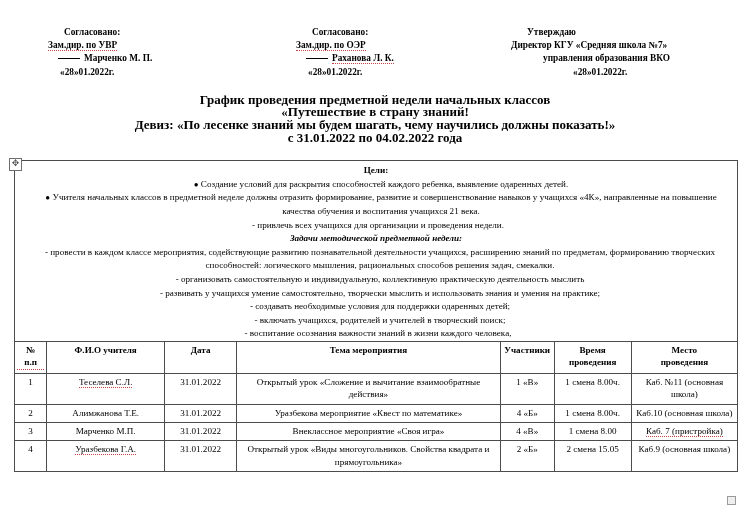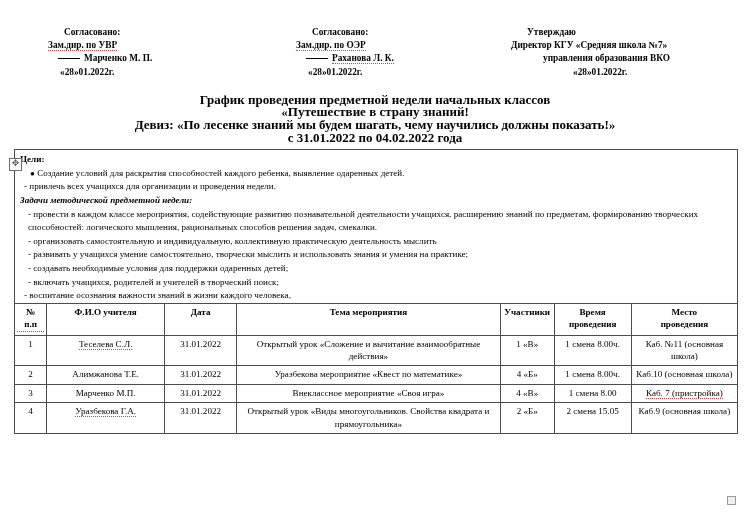--- a/index.html
+++ b/index.html
@@ -64,25 +64,26 @@
     text-align: center;
     font-weight: bold;
     font-size: 13px;
     line-height: 12.6px;
     margin-top: 15px;
   }
 
   
   .body-box {
     position: relative;
-    margin: 5px 12px 0 14px;
+    margin: 16px 12px 0 14px;
     border: 1px solid #4c4c4c;
     border-bottom: none;
     padding: 3px 5px 0 5px;
     box-sizing: border-box;
+    text-align: center;
   }
   .b-line {
     font-size: 9.1px;
     line-height: 13.6px;
     white-space: nowrap;
   }
   .b-line.wrap { white-space: normal; }
   .b-head { font-weight: bold; }
   .b-head-italic { font-weight: bold; font-style: italic; }
   .b-bullet { padding-left: 10px; }
@@ -186,20 +187,24 @@
 
   <div class="body-box">
 
     <div class="b-line b-head">Цели:</div>
 
     <div class="b-line b-bullet">
       <span class="dot">●</span>
       <span>Создание условий для раскрытия способностей каждого ребенка, выявление одаренных детей.</span>
     </div>
 
+    <div class="b-line b-bullet wrap">
+      <span class="dot">●</span>
+      <span>Учителя начальных классов в предметной неделе должны отразить формирование, развитие и совершенствование навыков у учащихся «4К», направленные на повышение качества обучения и воспитания учащихся 21 века.</span>
+    </div>
 
     <div class="b-line b-dash">- привлечь всех учащихся для организации и проведения недели.</div>
 
     <div class="b-line b-head-italic">Задачи методической предметной недели:</div>
     <div class="b-line b-dash2 wrap">- провести в каждом классе мероприятия, содействующие развитию познавательной деятельности учащихся, расширению знаний по предметам, формированию творческих способностей: логического мышления, рациональных способов решения задач, смекалки.</div>
     <div class="b-line b-dash2">- организовать самостоятельную и индивидуальную, коллективную практическую деятельность мыслить</div>
     <div class="b-line b-dash2">- развивать у учащихся умение самостоятельно, творчески мыслить и использовать знания и умения на практике;</div>
     <div class="b-line b-dash2">- создавать необходимые условия для поддержки одаренных детей;</div>
     <div class="b-line b-dash2">- включать учащихся, родителей и учителей в творческий поиск;</div>
     <div class="b-line b-dash">- воспитание осознания важности знаний в жизни каждого человека,</div>

